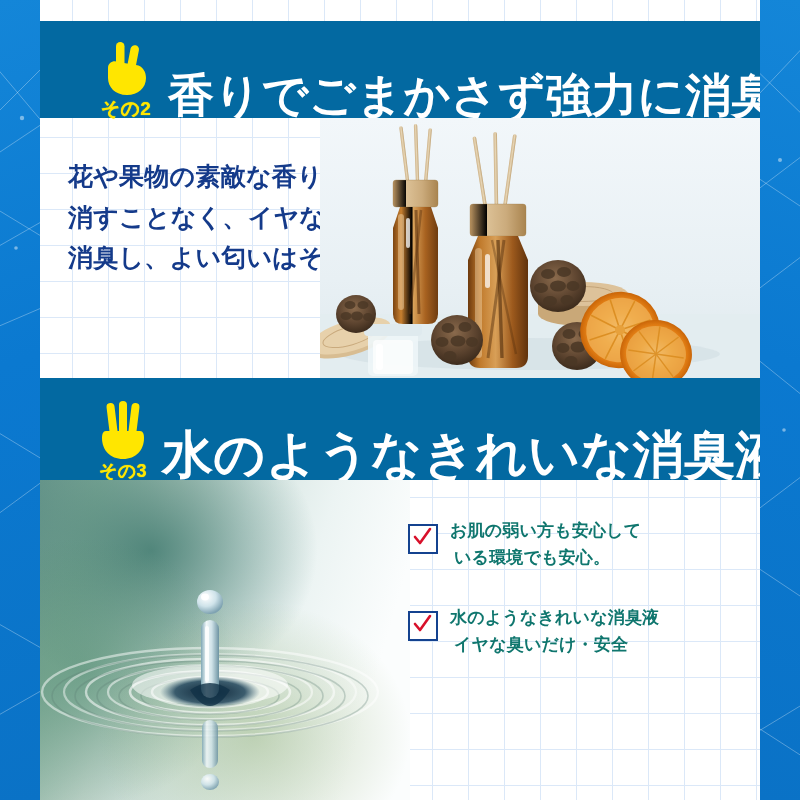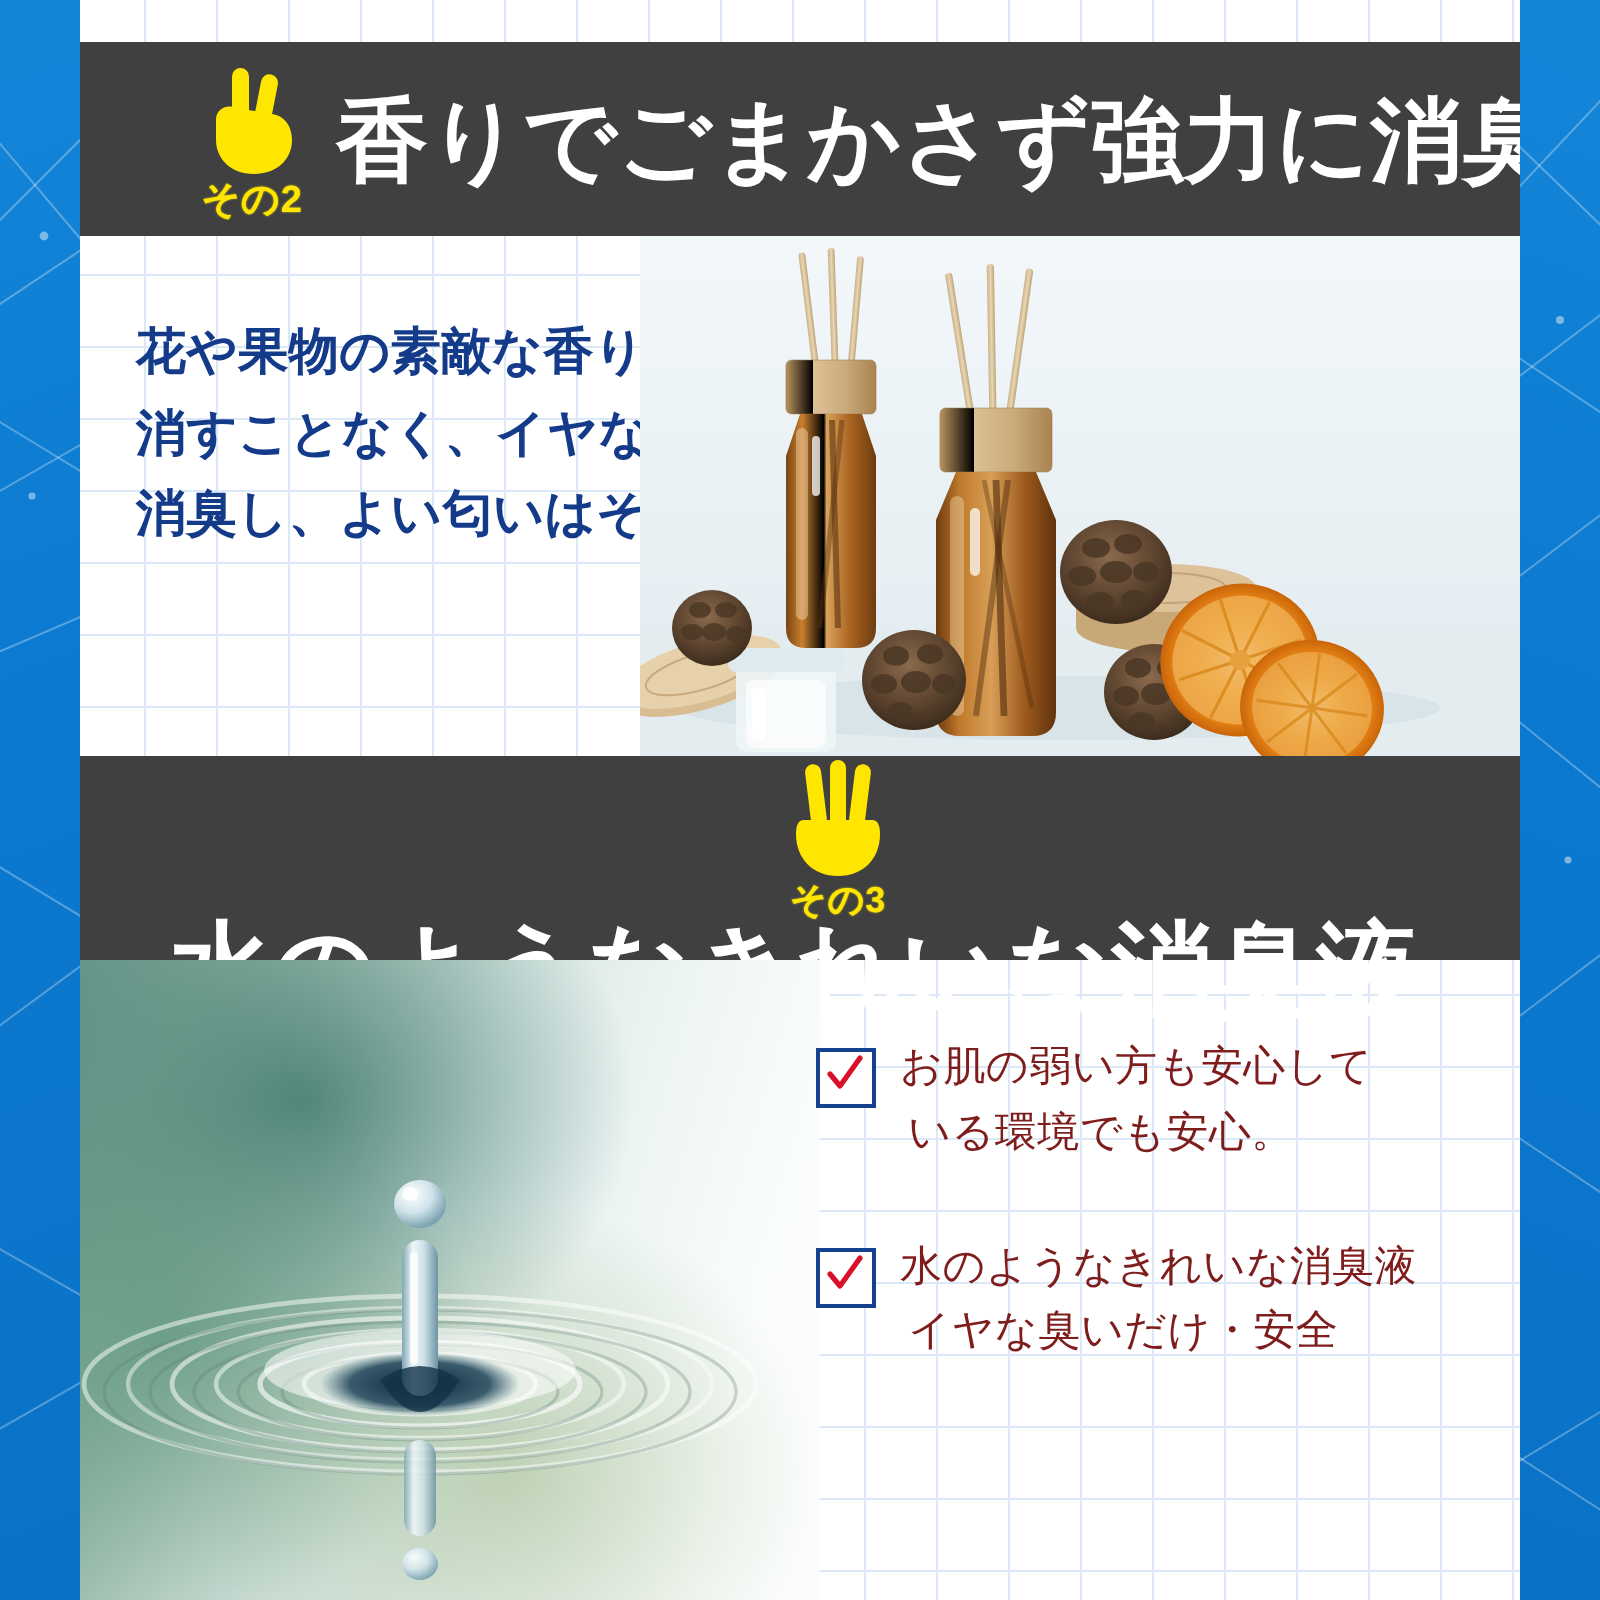--- a/index.html
+++ b/index.html
@@ -23,23 +23,23 @@
   .stage{position:absolute;left:40px;right:40px;top:0;bottom:0;background:#ffffff;overflow:hidden;}
   .grid{position:absolute;inset:0;
     background-image:
       linear-gradient(to right, #dbe8f8 1px, transparent 1px),
       linear-gradient(to bottom, #dbe8f8 1px, transparent 1px);
     background-size:36px 36px;
     background-position:-4px -7px;
   }
 
   
-  .band{position:absolute;left:0;right:0;background:#404040;display:flex;align-items:center;}
+  .band{position:absolute;left:0;right:0;background:#0369a1;display:flex;align-items:flex-end;}
   .band-2{top:21px;height:97px;}
-  .band-3{top:378px;height:102px;flex-direction:column;}
+  .band-3{top:378px;height:102px;}
 
   .badge{position:relative;flex:0 0 auto;display:flex;flex-direction:column;
          align-items:center;justify-content:flex-start;color:#ffe600;}
   .badge-2{width:92px;margin-left:40px;padding-top:4px;}
   .badge-3{width:90px;margin-left:38px;padding-top:2px;}
   .badge svg{display:block;}
   .badge-num{font-weight:bold;letter-spacing:.02em;line-height:1;color:#ffe600;
              text-shadow:0 0 1px #ffe600;}
   .badge-2 .badge-num{font-size:19px;margin-top:2px;}
   .badge-3 .badge-num{font-size:18px;margin-top:1px;}
@@ -58,21 +58,21 @@
 
   
   .sec3{position:absolute;left:0;right:0;top:480px;bottom:0;}
   .photo-water{position:absolute;left:0;top:0;width:370px;height:320px;overflow:hidden;}
 
   .checklist{position:absolute;left:368px;top:38px;right:4px;}
   .check-row{display:flex;align-items:flex-start;margin-bottom:34px;}
   .checkbox{flex:0 0 auto;width:26px;height:26px;border:2px solid #14428f;
             background:#fff;margin-top:6px;margin-right:12px;position:relative;}
   .checkbox svg{position:absolute;left:2px;top:1px;}
-  .check-text{color:#7f1d1d;font-weight:normal;font-size:21px;line-height:1.56;letter-spacing:.01em;}
+  .check-text{color:#0f766e;font-weight:bold;font-size:17px;line-height:1.56;letter-spacing:.01em;}
   .check-text div{white-space:nowrap;}
   .check-text .ind{padding-left:4px;}
 </style>
 </head>
 <body>
 
 <div class="poster">
 
   <div class="edge edge-left">
     <svg viewBox="0 0 40 800" preserveAspectRatio="none">

